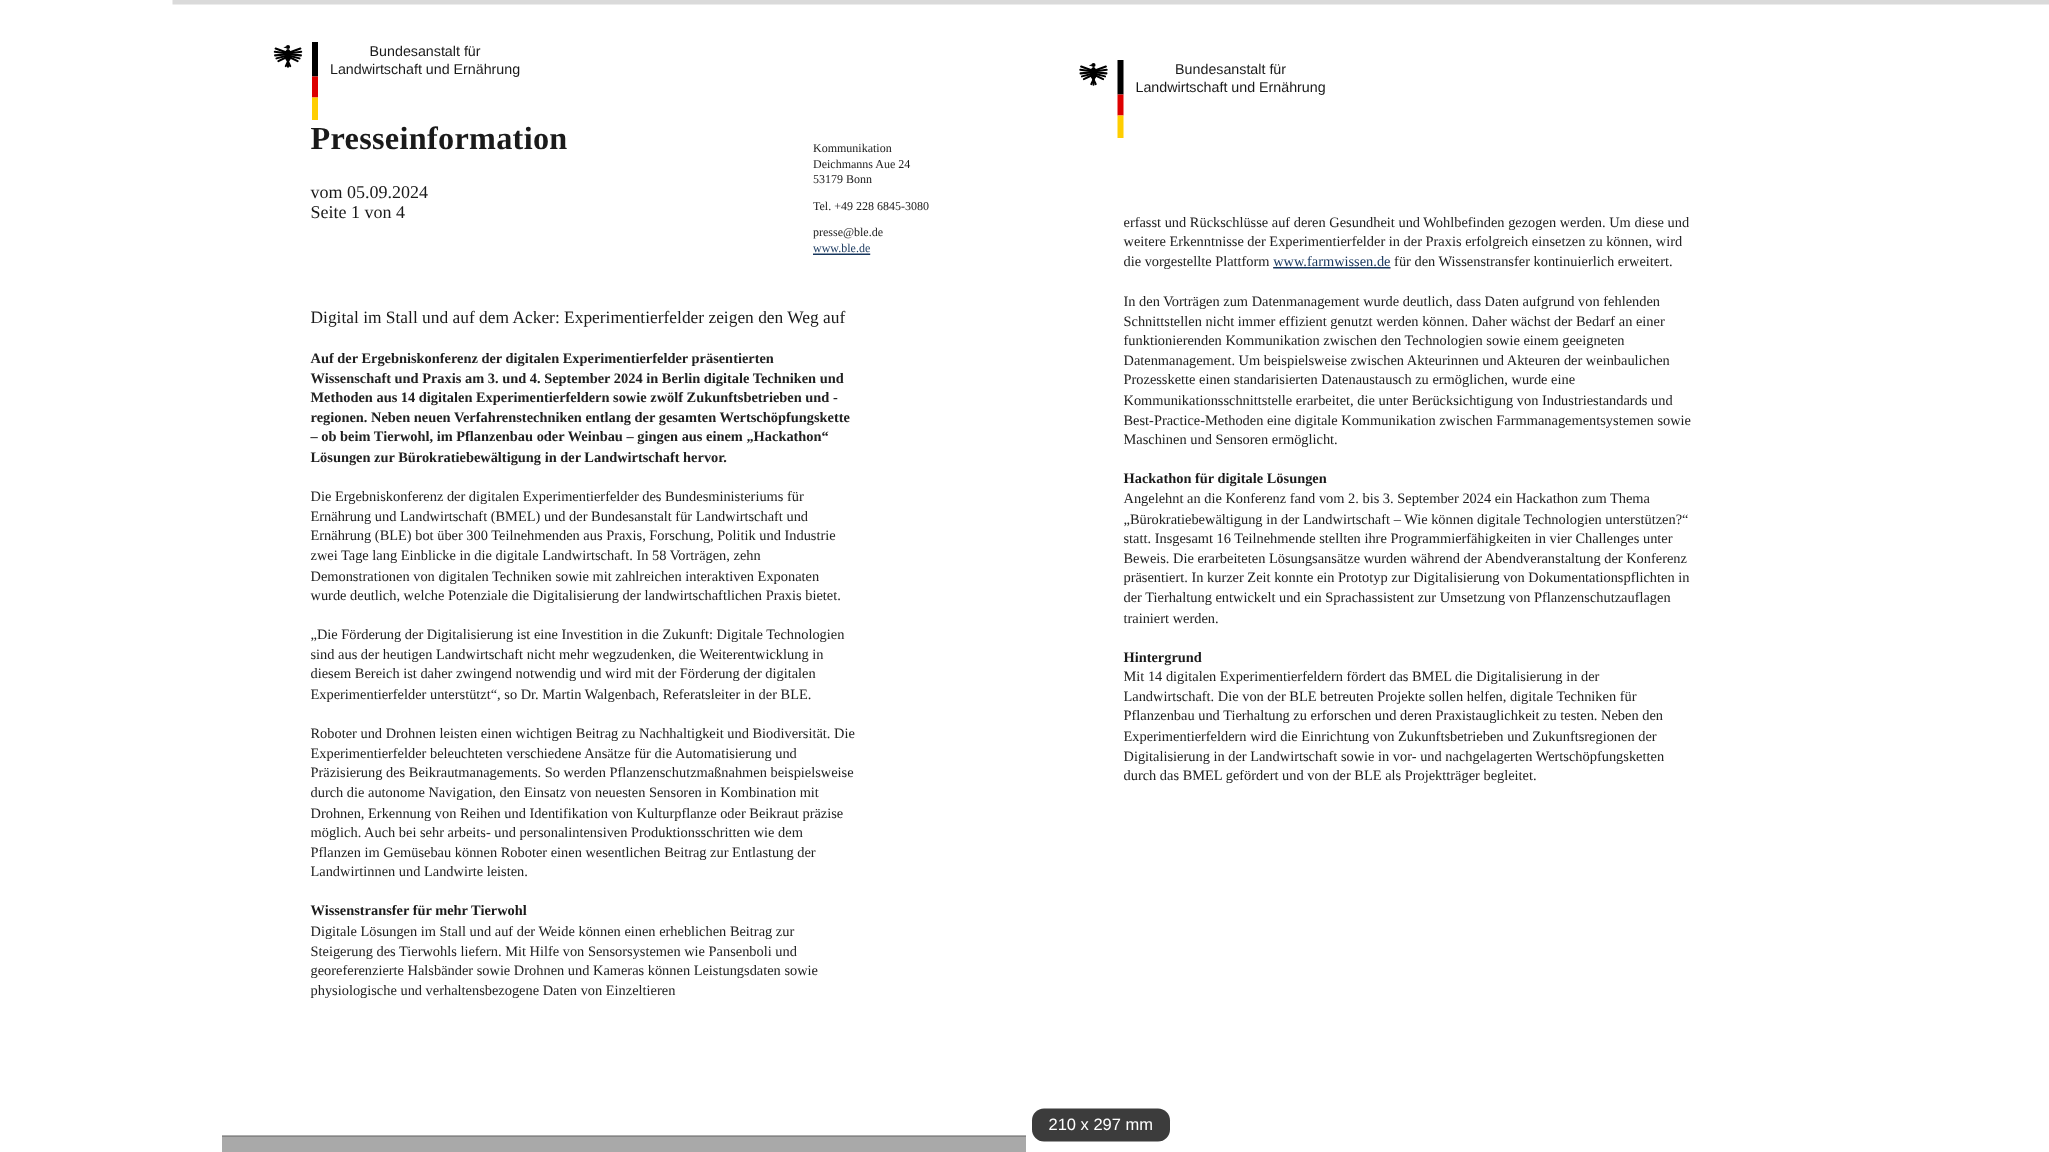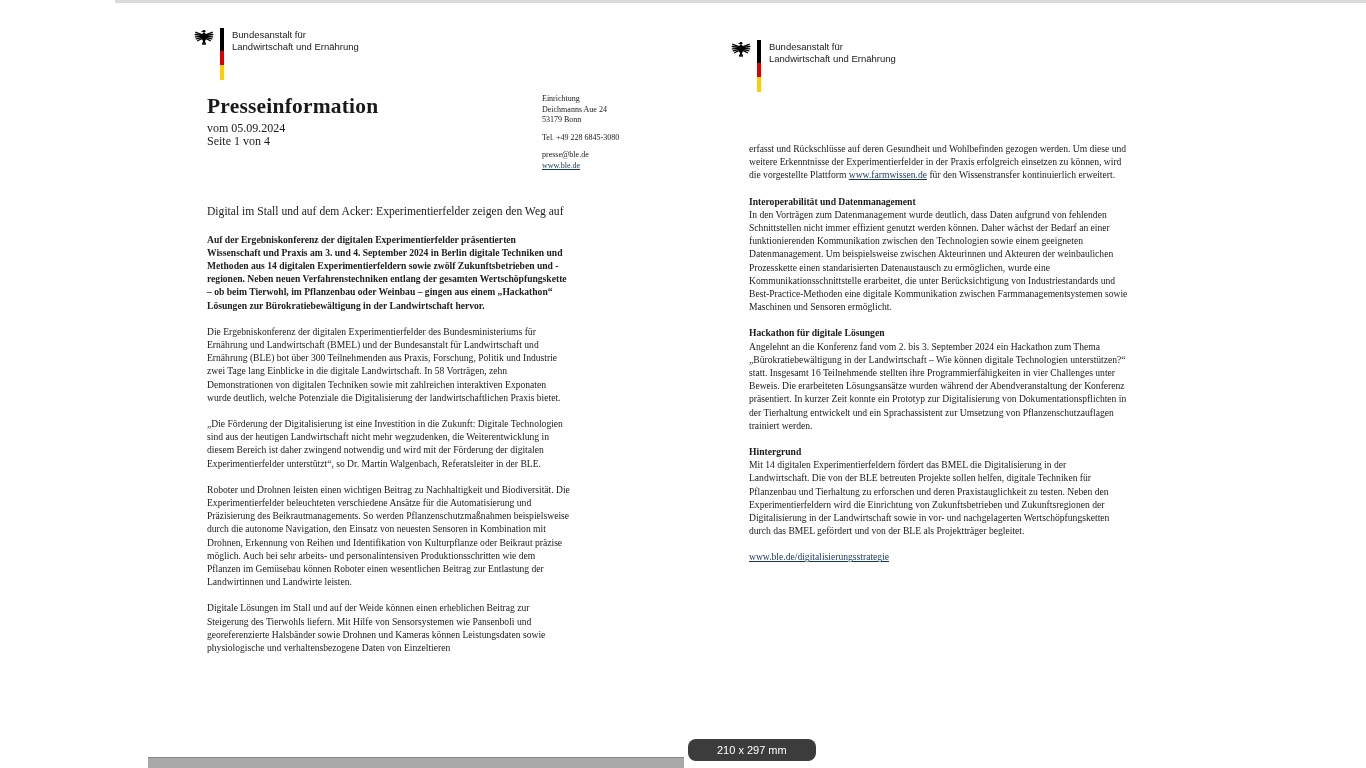--- a/index.html
+++ b/index.html
@@ -9,33 +9,33 @@
     font-family:"Liberation Serif","DejaVu Serif",serif;
     color:#212121;
   }
   .top-rule{position:absolute;left:115px;top:0;width:1251px;height:3px;background:#dadada;}
   .page{position:absolute;background:#ffffff;}
   .page-1{left:148px;top:8px;width:528px;height:747px;}
   .page-2{left:685px;top:20px;width:528px;height:748px;}
   .page-gap{position:absolute;left:148px;top:757px;width:536px;height:11px;background:#a9a9a9;border-top:1px solid #858585;}
 
   
-  .logo{position:absolute;left:45px;top:20px;display:flex;align-items:flex-start;}
+  .logo{position:absolute;left:33px;top:20px;display:flex;align-items:flex-start;text-align:center;}
   .eagle{width:22px;height:22px;margin-right:5px;margin-top:-1px;}
   .flagbar{width:4px;height:52px;margin-right:8px;display:flex;flex-direction:column;}
   .flagbar .b{flex:0 0 45%;background:#000000;}
   .flagbar .r{flex:0 0 27%;background:#dd0000;}
   .flagbar .g{flex:0 0 28%;background:#ffce00;}
   .logo-text{
     font-family:"Liberation Sans","DejaVu Sans",sans-serif;
     font-size:9.5px;line-height:11.5px;color:#1a1a1a;padding-top:1px;
   }
 
   
-  .doc-title{position:absolute;left:59px;top:86px;font-size:21.5px;font-weight:bold;letter-spacing:.2px;color:#1a1a1a;}
+  .doc-title{position:absolute;left:59px;top:72px;font-size:21.5px;font-weight:bold;letter-spacing:.2px;color:#1a1a1a;}
   .doc-meta{position:absolute;left:59px;top:114px;font-size:12px;line-height:13px;color:#1a1a1a;}
   .contact{position:absolute;left:394px;top:86px;font-size:8px;line-height:10.5px;color:#1a1a1a;width:125px;}
   .contact .grp{margin-bottom:7px;}
   a.doclink{color:#17365d;text-decoration:underline;}
 
   
   .col{position:absolute;font-size:9.6px;line-height:13.2px;color:#212121;}
   .page-1 .col{left:59px;top:197px;width:364px;}
   .page-2 .col{left:64px;top:122px;width:379px;}
   .headline{font-size:11.6px;line-height:14.6px;font-weight:normal;color:#1a1a1a;margin:0 0 13px 0;}
@@ -43,21 +43,21 @@
   .para.lead{font-weight:bold;}
   .sec-title{font-weight:bold;margin:0;color:#1a1a1a;}
   .sec-body{margin:0 0 13px 0;}
   .standalone-link{margin-top:13px;}
 
   
   .size-tooltip{
     position:absolute;left:688px;top:739px;height:22px;
     background:#3c3c3c;color:#ffffff;border-radius:8px;
     font-family:"Liberation Sans","DejaVu Sans",sans-serif;
-    font-size:11px;line-height:22px;padding:0 29px;
+    font-size:11px;line-height:22px;padding:0 11px;
   }
 </style>
 </head>
 <body>
 
 <div class="top-rule"></div>
 
 <div class="page page-1">
 
   <div class="logo">
@@ -93,39 +93,40 @@
   </div>
 
   <div class="doc-title">Presseinformation</div>
   <div class="doc-meta">
     <div>vom 05.09.2024</div>
     <div>Seite 1 von 4</div>
   </div>
 
   <div class="contact">
     <div class="grp">
-      <div>Einrichtung</div>
+      <div>Kommunikation</div>
       <div>Deichmanns Aue 24</div>
       <div>53179 Bonn</div>
     </div>
     <div class="grp">
       <div>Tel. +49 228 6845-3080</div>
     </div>
     <div class="grp">
       <div>presse@ble.de</div>
       <div><a href="#" class="doclink">www.ble.de</a></div>
     </div>
   </div>
 
   <div class="col">
     <div class="headline">Digital im Stall und auf dem Acker: Experimentierfelder zeigen den Weg auf</div>
     <p class="para lead">Auf der Ergebniskonferenz der digitalen Experimentierfelder präsentierten Wissenschaft und Praxis am 3. und 4. September 2024 in Berlin digitale Techniken und Methoden aus 14 digitalen Experimentierfeldern sowie zwölf Zukunftsbetrieben und -regionen. Neben neuen Verfahrenstechniken entlang der gesamten Wertschöpfungskette – ob beim Tierwohl, im Pflanzenbau oder Weinbau – gingen aus einem „Hackathon“ Lösungen zur Bürokratiebewältigung in der Landwirtschaft hervor.</p>
     <p class="para">Die Ergebniskonferenz der digitalen Experimentierfelder des Bundesministeriums für Ernährung und Landwirtschaft (BMEL) und der Bundesanstalt für Landwirtschaft und Ernährung (BLE) bot über 300 Teilnehmenden aus Praxis, Forschung, Politik und Industrie zwei Tage lang Einblicke in die digitale Landwirtschaft. In 58 Vorträgen, zehn Demonstrationen von digitalen Techniken sowie mit zahlreichen interaktiven Exponaten wurde deutlich, welche Potenziale die Digitalisierung der landwirtschaftlichen Praxis bietet.</p>
     <p class="para">„Die Förderung der Digitalisierung ist eine Investition in die Zukunft: Digitale Technologien sind aus der heutigen Landwirtschaft nicht mehr wegzudenken, die Weiterentwicklung in diesem Bereich ist daher zwingend notwendig und wird mit der Förderung der digitalen Experimentierfelder unterstützt“, so Dr. Martin Walgenbach, Referatsleiter in der BLE.</p>
     <p class="sec-body">Roboter und Drohnen leisten einen wichtigen Beitrag zu Nachhaltigkeit und Biodiversität. Die Experimentierfelder beleuchteten verschiedene Ansätze für die Automatisierung und Präzisierung des Beikrautmanagements. So werden Pflanzenschutzmaßnahmen beispielsweise durch die autonome Navigation, den Einsatz von neuesten Sensoren in Kombination mit Drohnen, Erkennung von Reihen und Identifikation von Kulturpflanze oder Beikraut präzise möglich. Auch bei sehr arbeits- und personalintensiven Produktionsschritten wie dem Pflanzen im Gemüsebau können Roboter einen wesentlichen Beitrag zur Entlastung der Landwirtinnen und Landwirte leisten.</p>
+    <div class="sec-title">Wissenstransfer für mehr Tierwohl</div>
     <p class="sec-body">Digitale Lösungen im Stall und auf der Weide können einen erheblichen Beitrag zur Steigerung des Tierwohls liefern. Mit Hilfe von Sensorsystemen wie Pansenboli und georeferenzierte Halsbänder sowie Drohnen und Kameras können Leistungsdaten sowie physiologische und verhaltensbezogene Daten von Einzeltieren</p>
   </div>
 </div>
 
 <div class="page page-2">
 
   <div class="logo">
     <svg class="eagle" viewBox="0 0 24 24">
       <g stroke="#000" stroke-width="1.5" stroke-linecap="round" fill="none">
         <path d="M10.5 8.5 L3 5.8"></path>
@@ -153,28 +154,26 @@
     </div>
     <div class="logo-text">
       <div>Bundesanstalt für</div>
       <div>Landwirtschaft und Ernährung</div>
     </div>
   </div>
 
   <div class="col">
     <p class="para"><span>erfasst und Rückschlüsse auf deren Gesundheit und Wohlbefinden gezogen werden. Um diese und weitere Erkenntnisse der Experimentierfelder in der Praxis erfolgreich einsetzen zu können, wird die vorgestellte Plattform </span><a href="#" class="doclink">www.farmwissen.de</a><span> für den Wissenstransfer kontinuierlich erweitert.</span></p>
 
-    <div class="sec-title">Interoperabilität und Datenmanagement</div>
     <p class="sec-body">In den Vorträgen zum Datenmanagement wurde deutlich, dass Daten aufgrund von fehlenden Schnittstellen nicht immer effizient genutzt werden können. Daher wächst der Bedarf an einer funktionierenden Kommunikation zwischen den Technologien sowie einem geeigneten Datenmanagement. Um beispielsweise zwischen Akteurinnen und Akteuren der weinbaulichen Prozesskette einen standarisierten Datenaustausch zu ermöglichen, wurde eine Kommunikationsschnittstelle erarbeitet, die unter Berücksichtigung von Industriestandards und Best-Practice-Methoden eine digitale Kommunikation zwischen Farmmanagementsystemen sowie Maschinen und Sensoren ermöglicht.</p>
 
     <div class="sec-title">Hackathon für digitale Lösungen</div>
     <p class="sec-body">Angelehnt an die Konferenz fand vom 2. bis 3. September 2024 ein Hackathon zum Thema „Bürokratiebewältigung in der Landwirtschaft – Wie können digitale Technologien unterstützen?“ statt. Insgesamt 16 Teilnehmende stellten ihre Programmierfähigkeiten in vier Challenges unter Beweis. Die erarbeiteten Lösungsansätze wurden während der Abendveranstaltung der Konferenz präsentiert. In kurzer Zeit konnte ein Prototyp zur Digitalisierung von Dokumentationspflichten in der Tierhaltung entwickelt und ein Sprachassistent zur Umsetzung von Pflanzenschutzauflagen trainiert werden.</p>
 
     <div class="sec-title">Hintergrund</div>
     <p class="sec-body">Mit 14 digitalen Experimentierfeldern fördert das BMEL die Digitalisierung in der Landwirtschaft. Die von der BLE betreuten Projekte sollen helfen, digitale Techniken für Pflanzenbau und Tierhaltung zu erforschen und deren Praxistauglichkeit zu testen. Neben den Experimentierfeldern wird die Einrichtung von Zukunftsbetrieben und Zukunftsregionen der Digitalisierung in der Landwirtschaft sowie in vor- und nachgelagerten Wertschöpfungsketten durch das BMEL gefördert und von der BLE als Projektträger begleitet.</p>
 
-    <div class="standalone-link"><a href="#" class="doclink">www.ble.de/digitalisierungsstrategie</a></div>
   </div>
 </div>
 
 <div class="page-gap"></div>
 
 <div class="size-tooltip">210 x 297 mm</div>
 
 </body></html>

